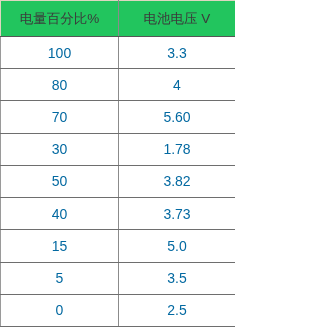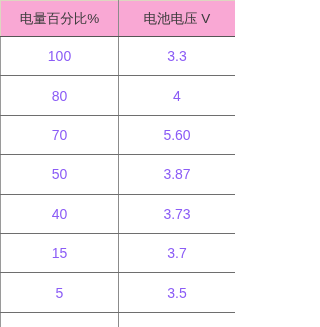--- a/index.html
+++ b/index.html
@@ -17,45 +17,45 @@
     width: 235px;
     height: 327px;
     border-collapse: collapse;
     table-layout: fixed;
     background: #ffffff;
   }
   #battery-table col.col-pct { width: 118px; }
   #battery-table col.col-volt { width: 117px; }
 
   #battery-table thead th {
-    background: #f9a8d4;
+    background: #22c55e;
     color: #3b3b3b;
     font-weight: normal;
     font-size: 13.5px;
     height: 35px;
     line-height: 35px;
     padding: 0;
     vertical-align: middle;
     border-top: 1px solid #ddd6c0;
     border-bottom: 1px solid #555555;
   }
   #battery-table thead th.hdr-pct {
     border-left: 1px solid #ddd6c0;
     border-right: 1px solid #8b8b8b;
   }
   #battery-table thead th.hdr-volt {
     border-right: 1px solid #555555;
   }
 
   #battery-table tbody td {
     background: #ffffff;
-    color: #8b5cf6;
+    color: #0369a1;
     font-size: 14px;
     height: 22.4px;
-    padding: 8px;
+    padding: 0;
     text-align: center;
     vertical-align: middle;
     border-bottom: 1px solid #6e6e6e;
     white-space: nowrap;
   }
   #battery-table tbody td.cell-pct {
     border-left: 1px solid #9a9a9a;
     border-right: 1px solid #8b8b8b;
   }
   #battery-table tbody td.cell-volt {
@@ -86,30 +86,34 @@
       </tr>
       <tr>
         <td class="cell-pct">80</td>
         <td class="cell-volt">4</td>
       </tr>
       <tr>
         <td class="cell-pct">70</td>
         <td class="cell-volt">5.60</td>
       </tr>
       <tr>
+        <td class="cell-pct">30</td>
+        <td class="cell-volt">1.78</td>
+      </tr>
+      <tr>
         <td class="cell-pct">50</td>
-        <td class="cell-volt">3.87</td>
+        <td class="cell-volt">3.82</td>
       </tr>
       <tr>
         <td class="cell-pct">40</td>
         <td class="cell-volt">3.73</td>
       </tr>
       <tr>
         <td class="cell-pct">15</td>
-        <td class="cell-volt">3.7</td>
+        <td class="cell-volt">5.0</td>
       </tr>
       <tr>
         <td class="cell-pct">5</td>
         <td class="cell-volt">3.5</td>
       </tr>
       <tr>
         <td class="cell-pct">0</td>
         <td class="cell-volt">2.5</td>
       </tr>
     </tbody>

